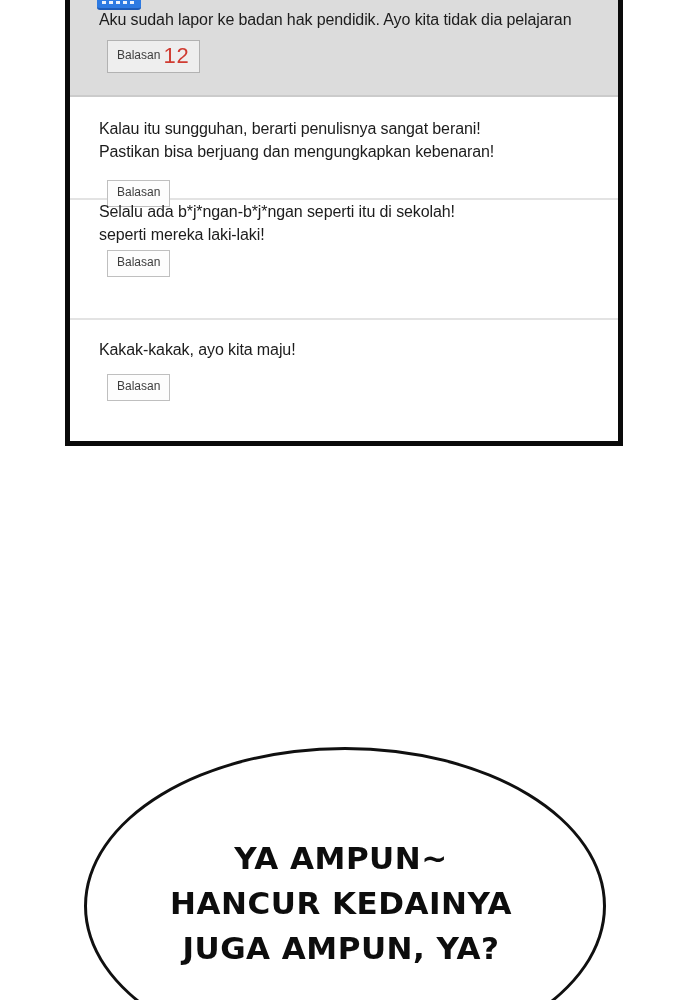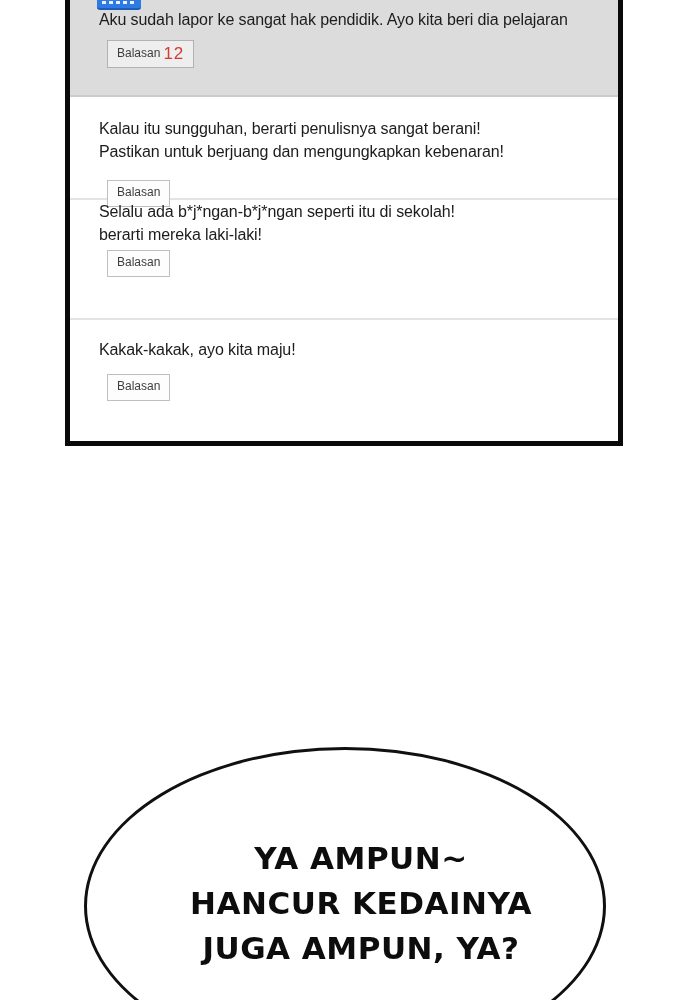--- a/index.html
+++ b/index.html
@@ -107,21 +107,21 @@
   .highlight .reply-btn {
     background: #eeeeee;
     border-color: #b2b2b2;
     margin-top: 9px;
   }
   .s2 .reply-btn { margin-top: 17px; }
   .s3 .reply-btn { margin-top: 4px; }
   .s4 .reply-btn { margin-top: 13px; }
 
   .reply-count {
-    font-size: 17px;
+    font-size: 22px;
     color: #d03c32;
     margin-left: 3px;
     line-height: 1;
     letter-spacing: 1px;
   }
   .reply-count:empty { display: none; }
 
   
   .speech-bubble {
     position: absolute;
@@ -129,21 +129,21 @@
     top: 747px;
     width: 522px;
     height: 318px;
     border: 3px solid #101010;
     border-radius: 50%;
     background: #ffffff;
     box-sizing: border-box;
   }
   .bubble-text {
     position: absolute;
-    left: 100px;
+    left: 80px;
     top: 836px;
     width: 522px;
     text-align: center;
     font-family: "DejaVu Sans", sans-serif;
     font-weight: bold;
     font-size: 31px;
     line-height: 45px;
     color: #0d0d0d;
     letter-spacing: 0.5px;
   }
@@ -151,43 +151,43 @@
 </head>
 <body>
 
 <div class="comment-panel">
 
   <div class="comment-section highlight">
     <button class="blue-btn">
       <span class="glyph-sliver"></span>
     </button>
     <div class="comment-text">
-      <div>Aku sudah lapor ke sangat hak pendidik. Ayo kita beri dia pelajaran</div>
+      <div>Aku sudah lapor ke badan hak pendidik. Ayo kita tidak dia pelajaran</div>
     </div>
     <button class="reply-btn">
       <span>Balasan</span>
       <span class="reply-count">12</span>
     </button>
   </div>
 
   <div class="comment-section s2">
     <div class="comment-text">
       <div>Kalau itu sungguhan, berarti penulisnya sangat berani!</div>
-      <div>Pastikan untuk berjuang dan mengungkapkan kebenaran!</div>
+      <div>Pastikan bisa berjuang dan mengungkapkan kebenaran!</div>
     </div>
     <button class="reply-btn">
       <span>Balasan</span>
 
     </button>
   </div>
 
   <div class="comment-section s3">
     <div class="comment-text">
       <div>Selalu ada b*j*ngan-b*j*ngan seperti itu di sekolah!</div>
-      <div>berarti mereka laki-laki!</div>
+      <div>seperti mereka laki-laki!</div>
     </div>
     <button class="reply-btn">
       <span>Balasan</span>
 
     </button>
   </div>
 
   <div class="comment-section s4">
     <div class="comment-text">
       <div>Kakak-kakak, ayo kita maju!</div>

